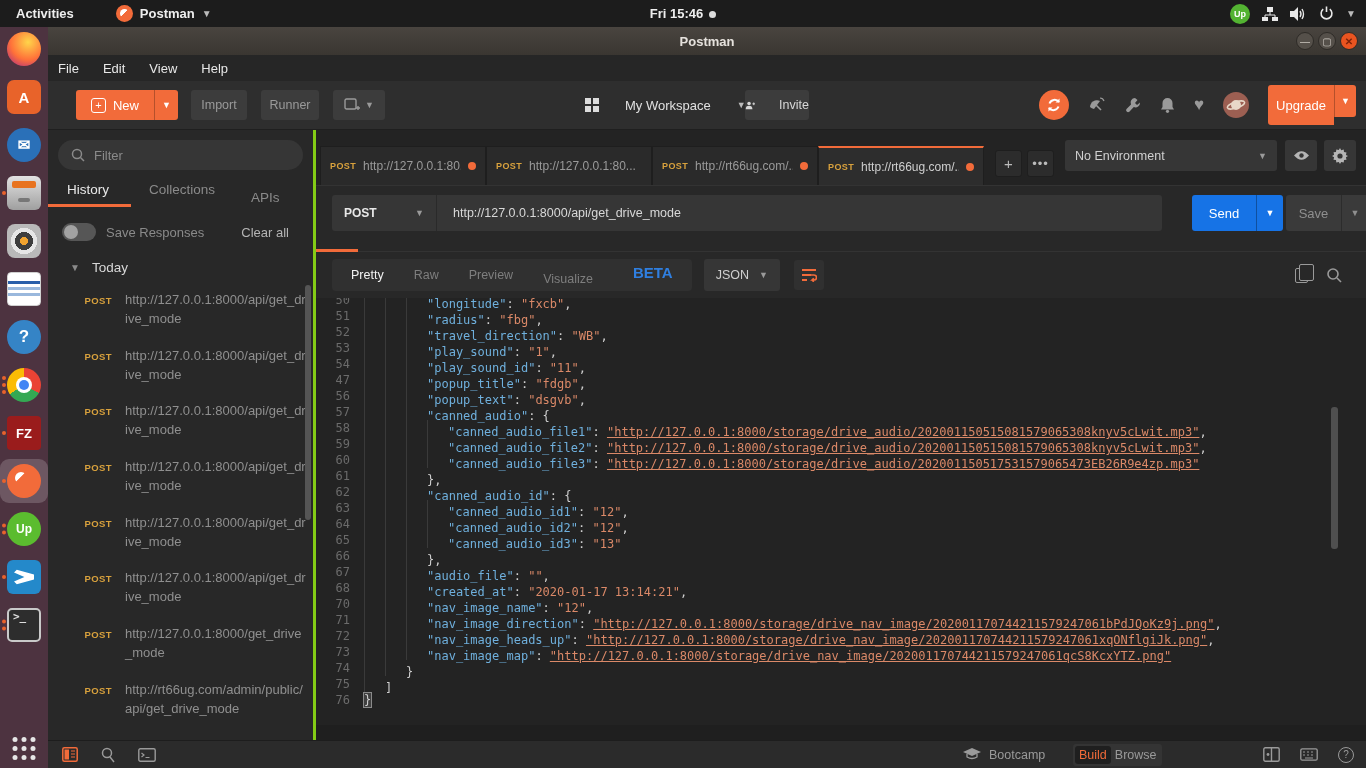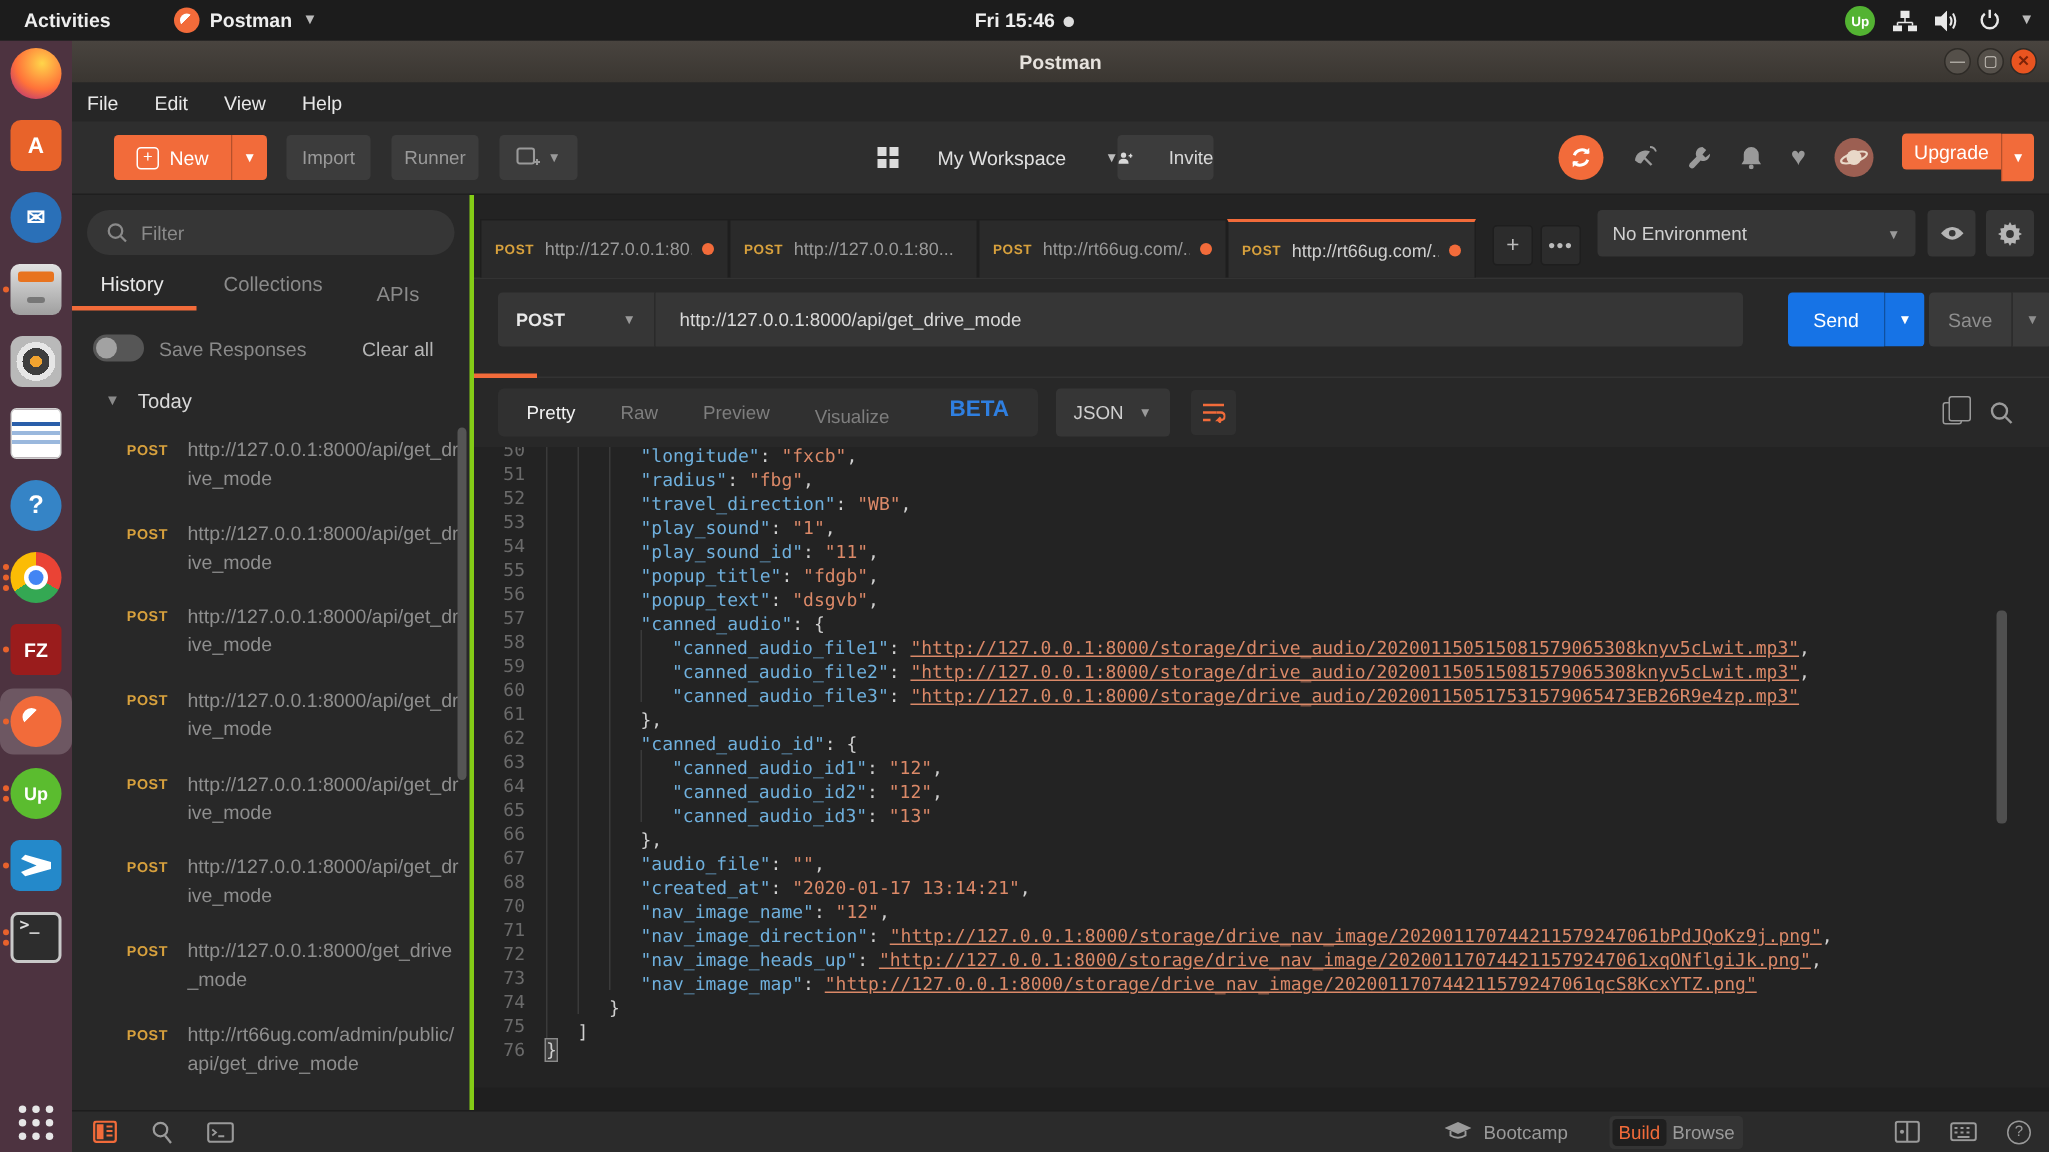--- a/index.html
+++ b/index.html
@@ -86,21 +86,21 @@
   .runner-btn { margin-left:14px; width:58px; }
   .create-btn { margin-left:14px; width:52px; gap:5px; }
   .ws-group { position:absolute; left:537px; display:flex; align-items:center; gap:26px; color:#e0e0e0; }
   .ws-grid { display:grid; grid-template-columns:6px 6px; gap:2px; }
   .ws-grid i { width:6px; height:6px; background:#dcdcdc; }
   .invite-btn { position:absolute; left:697px; width:64px; gap:24px; color:#d8d8d8; }
   .tb-right { position:absolute; right:10px; display:flex; align-items:center; gap:19px; }
   .sync-btn { width:30px; height:30px; border-radius:50%; background:#f26b3a; display:flex; align-items:center; justify-content:center; }
   .avatar { width:26px; height:26px; border-radius:50%; background:#9c5f52; display:flex; align-items:center; justify-content:center; }
   .upgrade { display:flex; }
-  .upgrade-main { background:#f26b3a; color:#fff; border-radius:3px 0 0 3px; height:24px; width:66px;
+  .upgrade-main { background:#f26b3a; color:#fff; border-radius:3px 0 0 3px; height:40px; width:66px;
                   display:flex; align-items:center; justify-content:center; font-size:13px; }
   .upgrade-caret { background:#f26b3a; border-left:1px solid rgba(0,0,0,.25); border-radius:0 3px 3px 0;
                    width:22px; height:32px; color:#fff; font-size:9px; display:flex; align-items:center; justify-content:center; }
 
   
   .sidebar { position:absolute; top:130px; left:48px; width:268px; bottom:28px; background:#282828;
              border-right:3px solid #84cc16; overflow:hidden; }
   .filter { position:absolute; top:10px; left:10px; width:245px; height:30px; border-radius:15px;
             background:#363636; display:flex; align-items:center; gap:9px; padding-left:13px; color:#8a8a8a; }
   .filter input { background:transparent; border:none; outline:none; color:#bbb; font-size:13px; width:180px; }
@@ -564,21 +564,21 @@
     </span>
   </div>
 
   <div class="code-area">
     <div class="code-scroll" id="code-lines">
         <div class="code-line"><span class="ln">50</span><span class="cc"><span class="guide"></span><span class="guide"></span><span class="guide"></span><span class="ck">"longitude"</span><span class="cp">: </span><span class="cv">"fxcb"</span><span class="cp">,</span></span></div>
         <div class="code-line"><span class="ln">51</span><span class="cc"><span class="guide"></span><span class="guide"></span><span class="guide"></span><span class="ck">"radius"</span><span class="cp">: </span><span class="cv">"fbg"</span><span class="cp">,</span></span></div>
         <div class="code-line"><span class="ln">52</span><span class="cc"><span class="guide"></span><span class="guide"></span><span class="guide"></span><span class="ck">"travel_direction"</span><span class="cp">: </span><span class="cv">"WB"</span><span class="cp">,</span></span></div>
         <div class="code-line"><span class="ln">53</span><span class="cc"><span class="guide"></span><span class="guide"></span><span class="guide"></span><span class="ck">"play_sound"</span><span class="cp">: </span><span class="cv">"1"</span><span class="cp">,</span></span></div>
         <div class="code-line"><span class="ln">54</span><span class="cc"><span class="guide"></span><span class="guide"></span><span class="guide"></span><span class="ck">"play_sound_id"</span><span class="cp">: </span><span class="cv">"11"</span><span class="cp">,</span></span></div>
-        <div class="code-line"><span class="ln">55</span><span class="cc"><span class="guide"></span><span class="guide"></span><span class="guide"></span><span class="ck">"popup_title"</span><span class="cp">: </span><span class="cv">"fdgb"</span><span class="cp">,</span></span></div>
+        <div class="code-line"><span class="ln">47</span><span class="cc"><span class="guide"></span><span class="guide"></span><span class="guide"></span><span class="ck">"popup_title"</span><span class="cp">: </span><span class="cv">"fdgb"</span><span class="cp">,</span></span></div>
         <div class="code-line"><span class="ln">56</span><span class="cc"><span class="guide"></span><span class="guide"></span><span class="guide"></span><span class="ck">"popup_text"</span><span class="cp">: </span><span class="cv">"dsgvb"</span><span class="cp">,</span></span></div>
         <div class="code-line"><span class="ln">57</span><span class="cc"><span class="guide"></span><span class="guide"></span><span class="guide"></span><span class="ck">"canned_audio"</span><span class="cp">: </span><span class="cp">{</span></span></div>
         <div class="code-line"><span class="ln">58</span><span class="cc"><span class="guide"></span><span class="guide"></span><span class="guide"></span><span class="guide"></span><span class="ck">"canned_audio_file1"</span><span class="cp">: </span><span class="cv link">"http://127.0.0.1:8000/storage/drive_audio/202001150515081579065308knyv5cLwit.mp3"</span><span class="cp">,</span></span></div>
         <div class="code-line"><span class="ln">59</span><span class="cc"><span class="guide"></span><span class="guide"></span><span class="guide"></span><span class="guide"></span><span class="ck">"canned_audio_file2"</span><span class="cp">: </span><span class="cv link">"http://127.0.0.1:8000/storage/drive_audio/202001150515081579065308knyv5cLwit.mp3"</span><span class="cp">,</span></span></div>
         <div class="code-line"><span class="ln">60</span><span class="cc"><span class="guide"></span><span class="guide"></span><span class="guide"></span><span class="guide"></span><span class="ck">"canned_audio_file3"</span><span class="cp">: </span><span class="cv link">"http://127.0.0.1:8000/storage/drive_audio/202001150517531579065473EB26R9e4zp.mp3"</span></span></div>
         <div class="code-line"><span class="ln">61</span><span class="cc"><span class="guide"></span><span class="guide"></span><span class="guide"></span><span class="cp">},</span></span></div>
         <div class="code-line"><span class="ln">62</span><span class="cc"><span class="guide"></span><span class="guide"></span><span class="guide"></span><span class="ck">"canned_audio_id"</span><span class="cp">: </span><span class="cp">{</span></span></div>
         <div class="code-line"><span class="ln">63</span><span class="cc"><span class="guide"></span><span class="guide"></span><span class="guide"></span><span class="guide"></span><span class="ck">"canned_audio_id1"</span><span class="cp">: </span><span class="cv">"12"</span><span class="cp">,</span></span></div>
         <div class="code-line"><span class="ln">64</span><span class="cc"><span class="guide"></span><span class="guide"></span><span class="guide"></span><span class="guide"></span><span class="ck">"canned_audio_id2"</span><span class="cp">: </span><span class="cv">"12"</span><span class="cp">,</span></span></div>
         <div class="code-line"><span class="ln">65</span><span class="cc"><span class="guide"></span><span class="guide"></span><span class="guide"></span><span class="guide"></span><span class="ck">"canned_audio_id3"</span><span class="cp">: </span><span class="cv">"13"</span></span></div>

